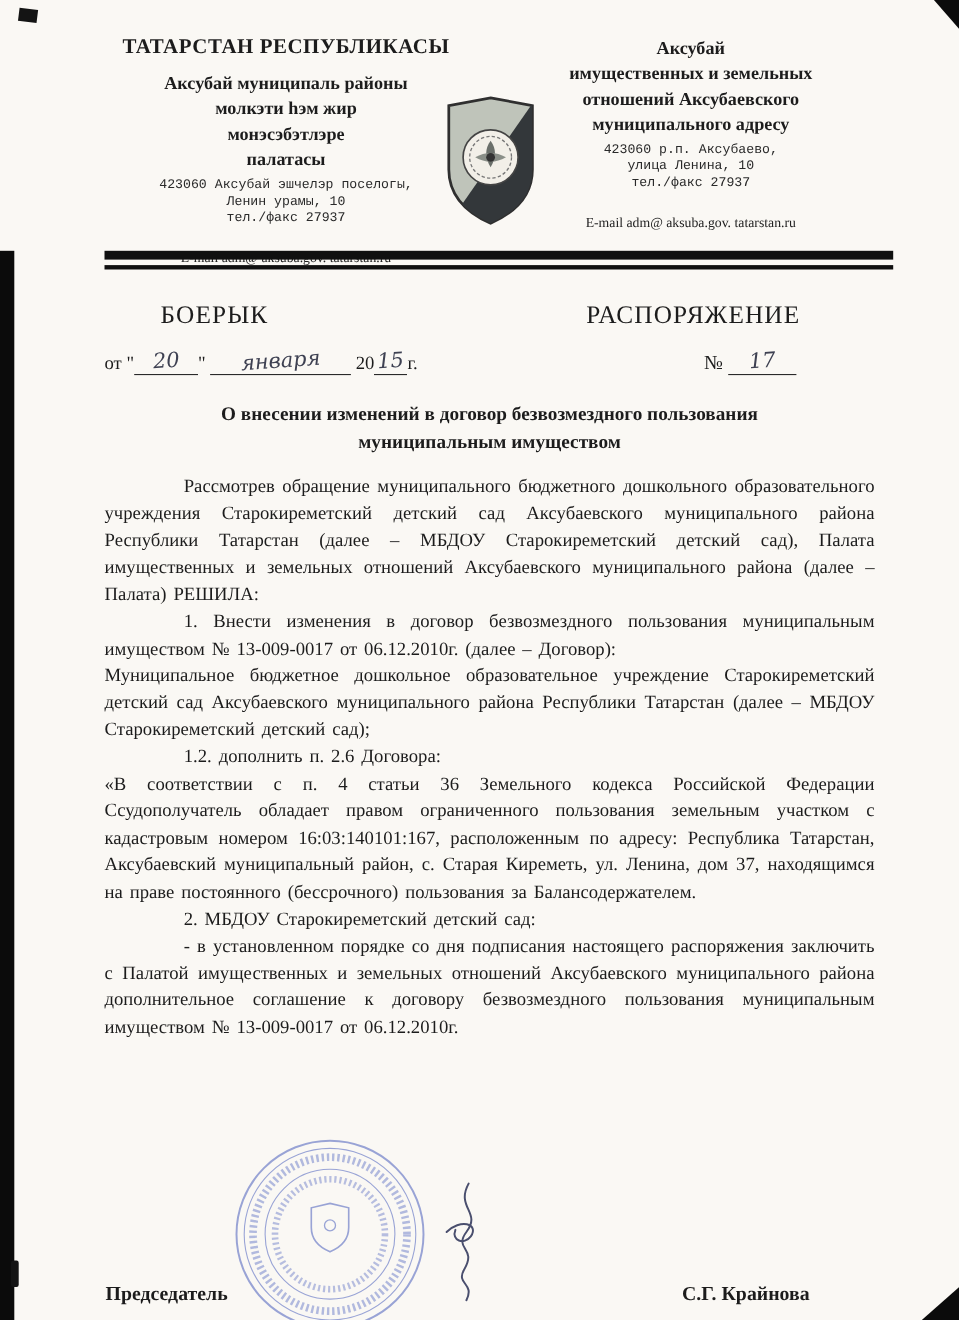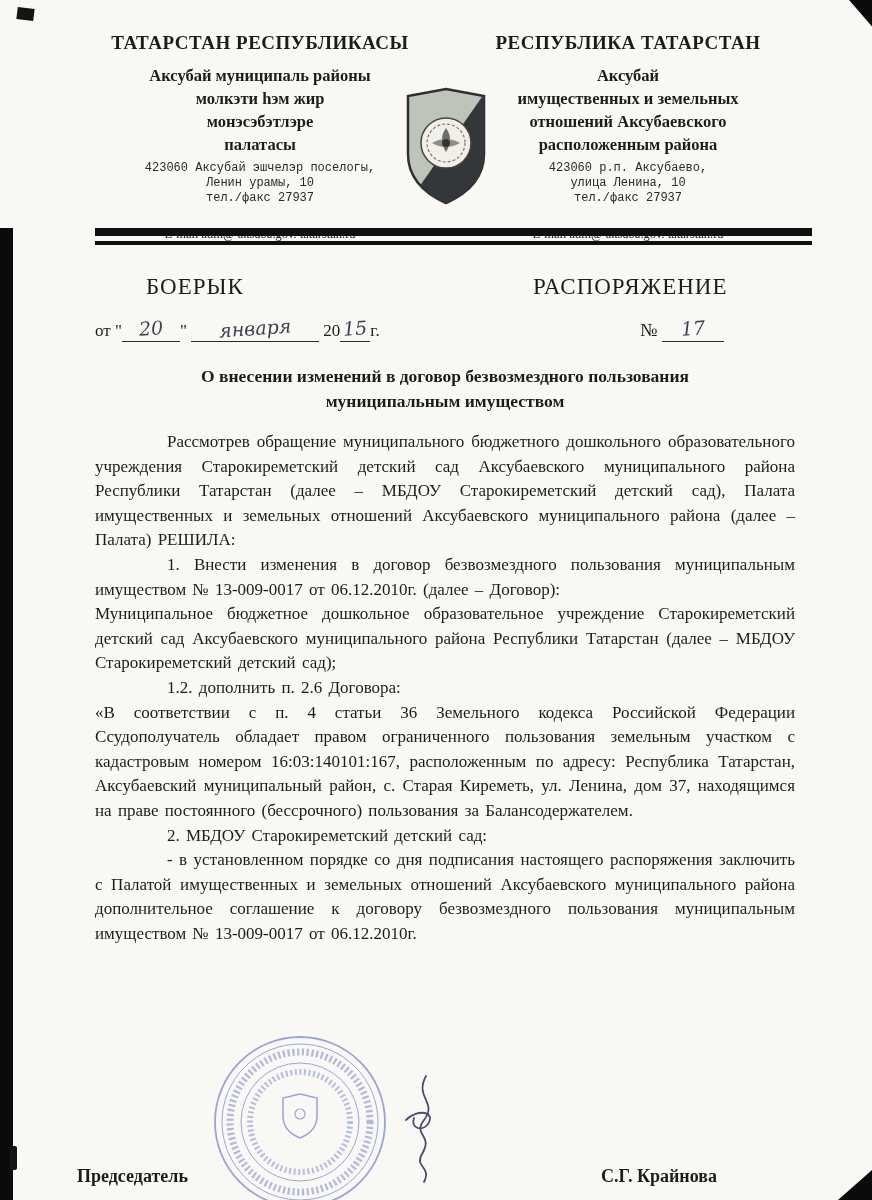--- a/index.html
+++ b/index.html
@@ -41,21 +41,21 @@
   .hand{font-family:"DejaVu Serif", serif;font-style:italic;color:#3e4152;
         display:inline-block;transform:rotate(-4deg);font-size:19px;position:relative;top:-1px;}
   
   .doc-title{position:absolute;left:95px;top:364px;width:700px;text-align:center;
              font-weight:bold;font-size:17.5px;line-height:25px;}
   
   .body-text{position:absolute;left:95px;top:430px;width:700px;}
   .para{margin:0;text-align:justify;font-size:17px;line-height:24.6px;word-spacing:2px;}
   .indent{text-indent:72px;}
   
-  .footer{position:absolute;left:77px;top:1166px;width:640px;display:flex;
+  .footer{position:absolute;left:96px;top:1166px;width:640px;display:flex;
           justify-content:space-between;font-weight:bold;font-size:18px;z-index:5;}
   
   .stamp{position:absolute;left:210px;top:1032px;width:180px;height:168px;opacity:.55;z-index:3;pointer-events:none;}
   .signature{position:absolute;left:388px;top:1068px;width:70px;height:125px;z-index:4;pointer-events:none;}
 </style>
 </head>
 <body>
 
 <div class="page">
 
@@ -90,25 +90,24 @@
       <polygon points="5,117 81,8 81,117" fill="#33373a" clip-path="url(#shieldClip)"></polygon>
       <circle cx="43" cy="57" r="25" fill="#f2efe8" stroke="#444" stroke-width="1.5"></circle>
       <circle cx="43" cy="57" r="19" fill="none" stroke="#777" stroke-width="1.2" stroke-dasharray="3 2"></circle>
       <path d="M43 42 q8 11 0 24 q-8 -13 0 -24" fill="#6a6f6a"></path>
       <path d="M29 57 q14 -8 28 0 q-14 8 -28 0" fill="#8a8f88"></path>
       <circle cx="43" cy="57" r="4" fill="#333"></circle>
     </svg>
   </div>
 
   <div class="lh-col lh-right">
-    <div class="lh-title">РЕСПУБЛИКА ТАТАРСТАН</div>
     <div class="lh-org-line">Аксубай</div>
     <div class="lh-org-line">имущественных и земельных</div>
     <div class="lh-org-line">отношений Аксубаевского</div>
-    <div class="lh-org-line">расположенным района</div>
+    <div class="lh-org-line">муниципального адресу</div>
     <div class="lh-addr">
       <div>423060 р.п. Аксубаево,</div>
       <div>улица Ленина, 10</div>
       <div>тел./факс 27937</div>
     </div>
     <div class="lh-email">E-mail adm@ aksuba.gov. tatarstan.ru</div>
   </div>
 
   <div class="rule1"></div>
   <div class="rule2"></div>

